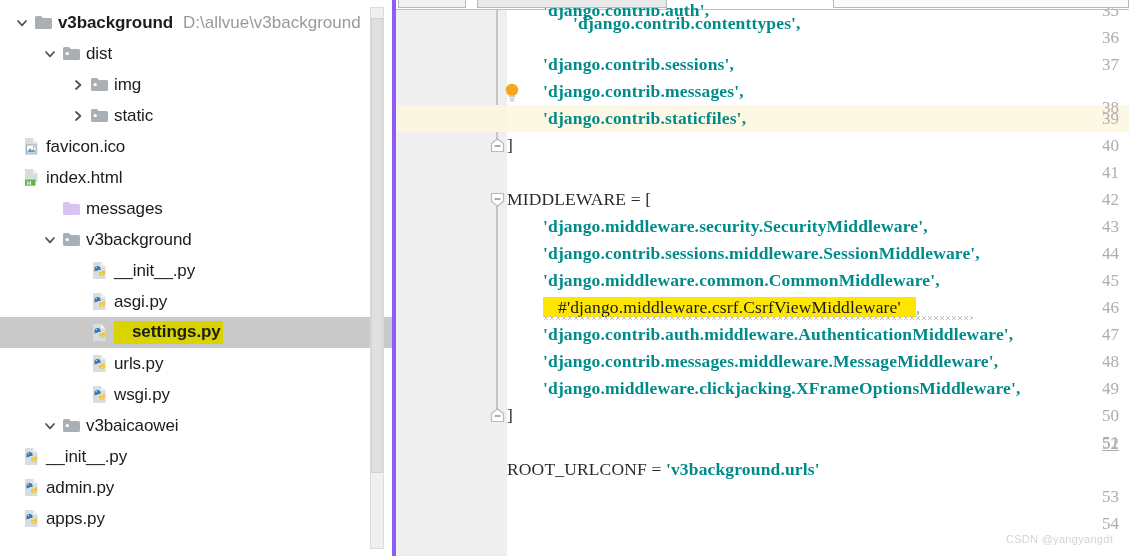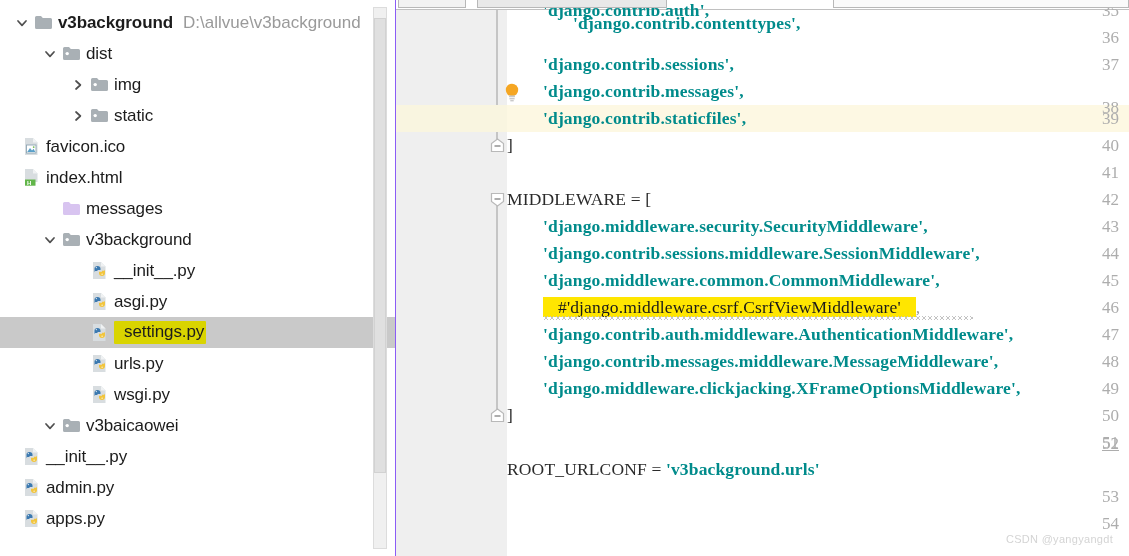--- a/index.html
+++ b/index.html
@@ -45,21 +45,21 @@
   .tab-remnant.r1 { left: 398px; width: 68px; }
   .tab-remnant.r2 { left: 477px; width: 190px; background:#e9e9e9; }
   .tab-remnant.r3 { left: 833px; width: 296px; background:#fafafa; }
 
   
   .tree-pane {
     position: relative;
     width: 396px;
     height: 556px;
     background: #ffffff;
-    border-right: 1px solid #8b5cf6;
+    border-right: 4px solid #8b5cf6;
     box-sizing: border-box;
     overflow: hidden;
     flex: 0 0 396px;
   }
   .tree-scroll {
     position: absolute;
     top: 7px; left: 0;
     width: 396px;
     height: 549px;
   }
@@ -105,22 +105,23 @@
   }
   .tlabel.bold { font-weight: 700; }
   .tpath {
     font-size: 17px;
     color: #9a9a9a;
     margin-left: 10px;
     line-height: 20px;
   }
   .hl-yellow {
     background: #d9d400;
-    padding: 1px 2px 2px 10px;
+    padding: 1px 2px 2px 18px;
     border-radius: 1px;
+    font-weight: bold;
   }
   
   .ind0 { padding-left: 12px; }
   .ind1 { padding-left: 40px; }
   .ind2 { padding-left: 68px; }
   .ind3 { }
 
   
   .tree-vsb-track {
     position: absolute;

